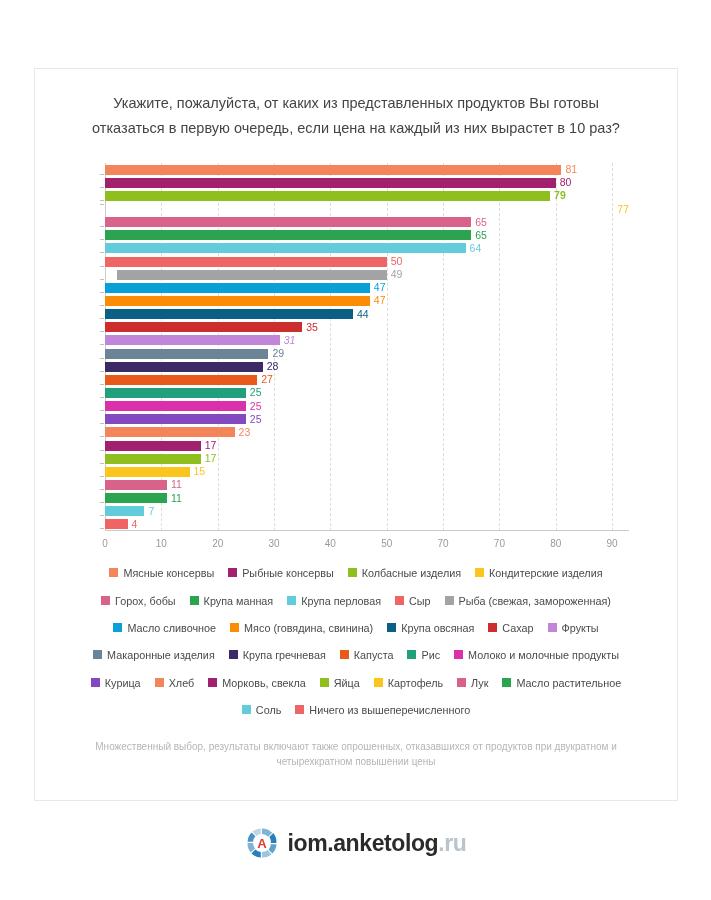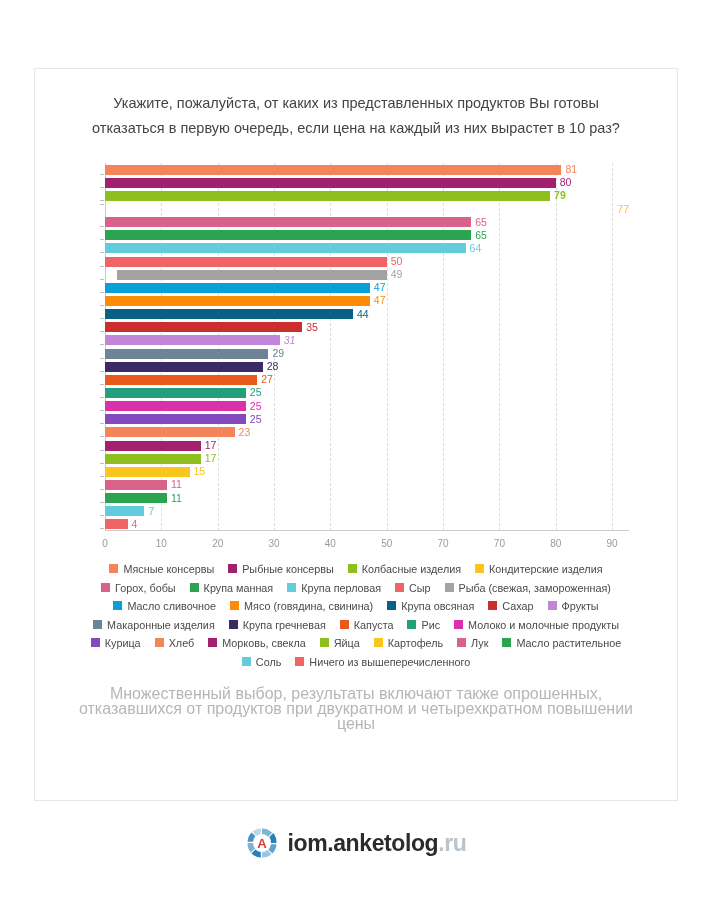--- a/index.html
+++ b/index.html
@@ -82,41 +82,41 @@
   .xtick {
     position: absolute;
     top: 5px;
     transform: translateX(-50%);
     font-size: 10px;
     color: #9a9a9a;
   }
   .legend {
     margin: 4px 36px 0 36px;
     text-align: center;
-    line-height: 17px;
+    line-height: 26px;
   }
   .legend-item {
     display: inline-block;
     white-space: nowrap;
     margin: 0 7px;
     font-size: 10.8px;
     color: #4a4a4a;
     vertical-align: middle;
   }
   .swatch {
     display: inline-block;
     width: 9px; height: 9px;
     margin-right: 5px;
     vertical-align: -1px;
   }
   .legend-label { vertical-align: middle; }
   .footnote {
     margin: 16px 36px 0 36px;
     text-align: center;
-    font-size: 16px;
+    font-size: 10px;
     line-height: 15px;
     color: #b6b6b6;
   }
   .brand {
     position: absolute;
     left: 0; right: 0; top: 826px;
     display: flex;
     align-items: center;
     justify-content: center;
     gap: 9px;

